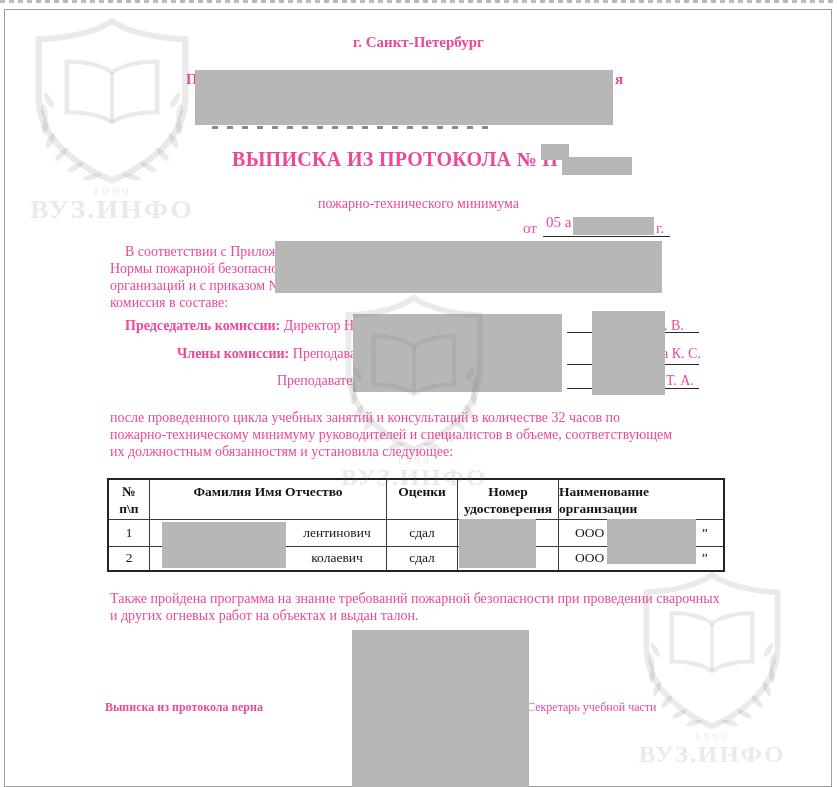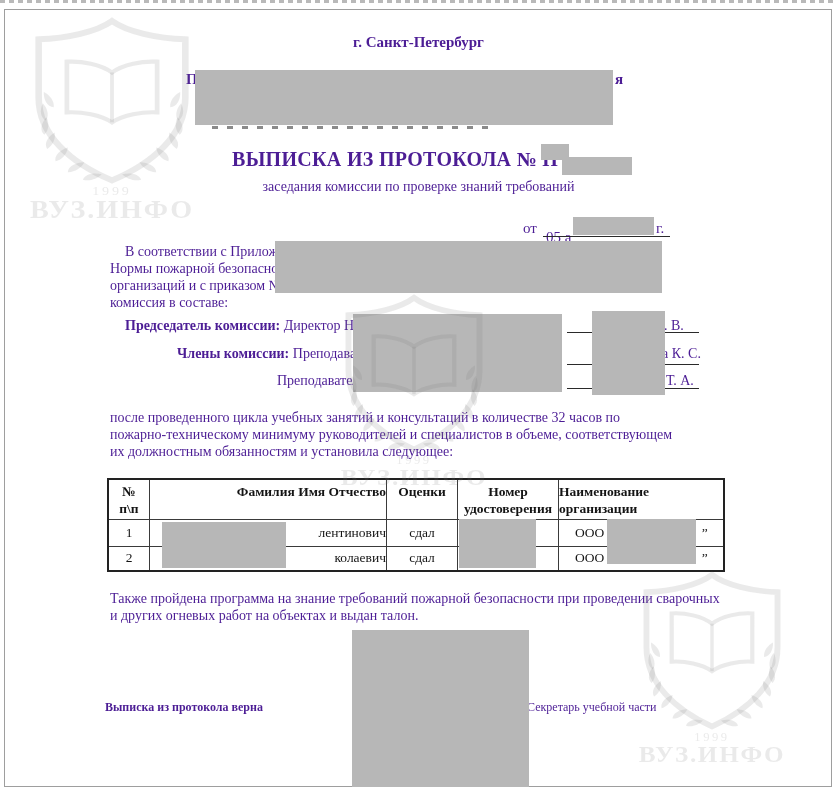--- a/index.html
+++ b/index.html
@@ -1,40 +1,40 @@
 <!DOCTYPE html>
 <html><head>
 <meta charset="utf-8">
 <style>
   html,body{margin:0;padding:0}
   body{width:837px;height:787px;overflow:hidden;background:#fbfafa;font-family:"Liberation Serif",serif}
   .page{position:relative;width:837px;height:787px;background:#fff}
   .dots{position:absolute;left:0;top:0;width:100%;height:3px;
         background:repeating-linear-gradient(90deg,#b9b9b9 0 5px,transparent 5px 9px)}
   .frame{position:absolute;left:4px;top:9px;width:826px;height:776px;border:1px solid #9e9e9e}
-  .t{position:absolute;white-space:nowrap;color:#4c1d95;font-size:14px;line-height:17px}
+  .t{position:absolute;white-space:nowrap;color:#ec4899;font-size:14px;line-height:17px}
   .c{left:0;width:100%;text-align:center}
   .b{font-weight:bold}
   .fs15{font-size:15px;line-height:18px}
   .fs20{font-size:20px;line-height:24px;letter-spacing:.3px}
   .fs17{font-size:12px;line-height:20px}
   .red{position:absolute;background:#b7b7b7;z-index:10}
   .line{position:absolute;height:1px;background:#2a2a2a;z-index:4}
   .remnant{position:absolute;left:212px;top:126px;width:280px;height:3px;
            background:repeating-linear-gradient(90deg,#8a8a8a 0 6px,transparent 6px 15px)}
   .wm{position:absolute;z-index:20;color:rgba(118,118,118,.155);pointer-events:none}
   
   .tblwrap{position:absolute;left:107px;top:478px}
   table{border-collapse:collapse;table-layout:fixed;font-size:13.5px;color:#141414}
   td,th{border:1px solid #3a3a3a;padding:0;overflow:hidden}
   table{border:2px solid #222}
   th{font-weight:bold;text-align:center;vertical-align:top;padding-top:3px;line-height:17px}
   td{vertical-align:middle;line-height:16px}
   .cnum{width:40px;text-align:center}
-  .cname{width:236px;text-align:right}
+  .cname{width:236px;text-align:center}
   .cgrade{width:70px;text-align:center}
   .ccert{width:100px}
   .corg{width:164px;text-align:left}
   .hrow{height:40px}.r1{height:27px}.r2{height:25px}
   .nameoff{padding-left:138px;display:inline-block}
   .orgoff{padding-left:16px;display:inline-block}
   .gap{display:inline-block;width:88px}
 </style>
 </head>
 <body>
@@ -80,24 +80,24 @@
 
   <div class="t c b fs15" style="top:33px">г. Санкт-Петербург</div>
   <div class="t b fs15" style="left:186px;top:70px">П</div>
   <div class="t b fs15" style="left:615px;top:70px">я</div>
   <div class="red" style="left:195px;top:70px;width:418px;height:55px"></div>
   <div class="remnant"></div>
 
   <div class="t b fs20" style="left:232px;top:147px">ВЫПИСКА ИЗ ПРОТОКОЛА  № П</div>
   <div class="red" style="left:541px;top:144px;width:28px;height:16px"></div>
   <div class="red" style="left:562px;top:157px;width:70px;height:18px"></div>
-  <div class="t c" style="top:178px">заседания комиссии по проверке знаний требований</div>
+  <div class="t c" style="top:195px">пожарно-технического минимума</div>
 
   <div class="t fs15" style="left:523px;top:219px">от</div>
-  <div class="t fs15" style="left:546px;top:228px">05 а</div>
+  <div class="t fs15" style="left:546px;top:213px">05 а</div>
   <div class="red" style="left:573px;top:217px;width:81px;height:18px"></div>
   <div class="t fs15" style="left:656px;top:219px">г.</div>
   <div class="line" style="left:543px;top:236px;width:127px"></div>
 
   <div class="t" style="left:125px;top:243px">В соответствии с Приложен</div>
   <div class="t" style="left:110px;top:260px">Нормы пожарной безопасно</div>
   <div class="t" style="left:110px;top:277px">организаций и с приказом №</div>
   <div class="t" style="left:110px;top:294px">комиссия в составе:</div>
   <div class="red" style="left:275px;top:241px;width:387px;height:52px"></div>
 

